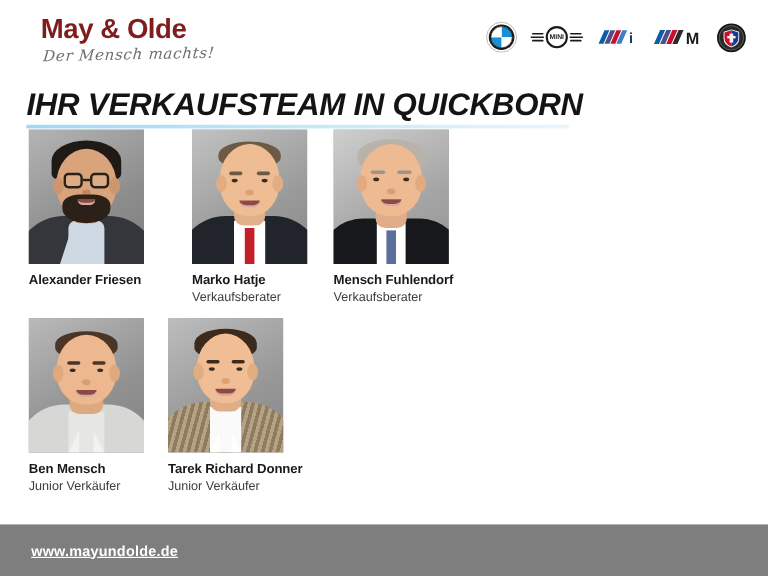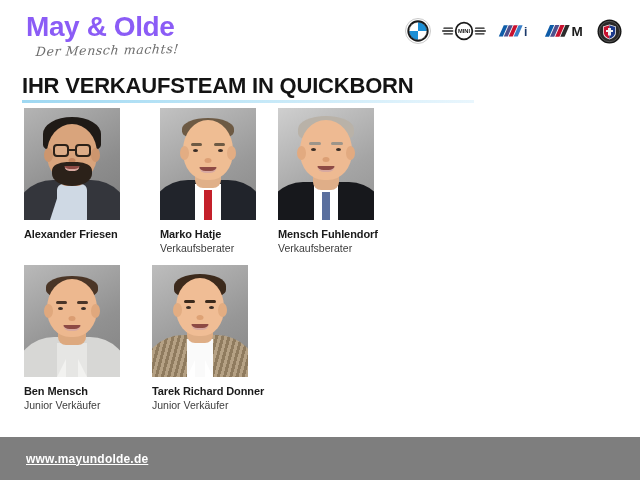--- a/index.html
+++ b/index.html
@@ -10,23 +10,24 @@
     overflow:hidden;
     position:relative;
   }
 
   
   .header {
     position:absolute; left:0; top:0; width:640px; height:60px;
   }
   .brand-block { position:absolute; left:26px; top:13px; }
   .brand-name {
-    font-size:28px; font-weight:bold; color:#8b5cf6;
+    font-size:23px; font-weight:bold; color:#7f1d1d;
     letter-spacing:-0.4px; line-height:1;
     font-family:"Liberation Sans", sans-serif;
+    margin-left:8px;
   }
   .brand-tagline {
     font-family:"DejaVu Serif", serif;
     font-style:italic;
     font-size:12.5px;
     color:#6e6e6e;
     letter-spacing:0.6px;
     margin-top:3px;
     margin-left:10px;
     transform:skewX(-6deg) rotate(-1.2deg);
@@ -36,22 +37,22 @@
 
   .logo-strip {
     position:absolute; right:18px; top:17px;
     display:flex; align-items:center; gap:11px; height:28px;
   }
   .logo { display:block; }
 
   
   .headline-wrap { position:absolute; left:22px; top:74px; }
   .headline {
-    font-size:22px; font-weight:bold; color:#141414;
-    letter-spacing:-0.2px; line-height:1.05; white-space:nowrap;
+    font-size:26px; font-weight:bold; color:#141414;
+    letter-spacing:-0.2px; line-height:1.05; white-space:nowrap;font-style:italic;
   }
   .headline-rule {
     margin-top:3px; height:3px; width:452px;
     background:linear-gradient(to right,#9fd8f2 0%,#bfe6f7 45%,#e9f6fd 100%);
   }
 
   
   .team { position:absolute; left:0; top:108px; width:640px; }
   .row { position:relative; height:157px; }
   .person { position:absolute; top:0; width:126px; }
@@ -283,21 +284,21 @@
         <div class="brow" style="right:32px; top:36px;"></div>
         <div class="eye" style="left:34px; top:42px;"></div>
         <div class="eye" style="right:34px; top:42px;"></div>
         <div class="nose" style="top:51px; background:#db9d72;"></div>
         <div class="mouth" style="top:60px;"></div>
       </div>
       <div class="person-name">Ben Mensch</div>
       <div class="person-role">Junior Verkäufer</div>
     </div>
 
-    <div class="person" style="left:152px;">
+    <div class="person" style="left:140px;">
       <div class="photo">
         <div class="bg" style="background:linear-gradient(150deg,#bdbdbd,#979797 60%,#868686);"></div>
         <div class="shldr" style="background:repeating-linear-gradient(105deg,#8f7b5e 0 3px,#b5a184 3px 6px); width:118px; height:42px;"></div>
         <div class="shirt" style="background:#fafafa; width:26px; height:38px;"></div>
         <div class="collarL" style="left:35px;border-left:8px solid transparent;border-bottom:17px solid #ffffff;"></div>
         <div class="collarR" style="right:35px;border-right:8px solid transparent;border-bottom:17px solid #ffffff;"></div>
         <div class="neck" style="background:#dfae86; bottom:34px; width:26px;"></div>
         <div class="hair" style="top:9px; width:52px; height:24px; background:#3c2a1c; border-radius:50% 50% 34% 34%;"></div>
         <div class="head" style="top:13px; width:48px; height:58px; background:#f0bd95;"></div>
         <div class="ear" style="left:21px; top:38px; background:#e3ad82;"></div>

